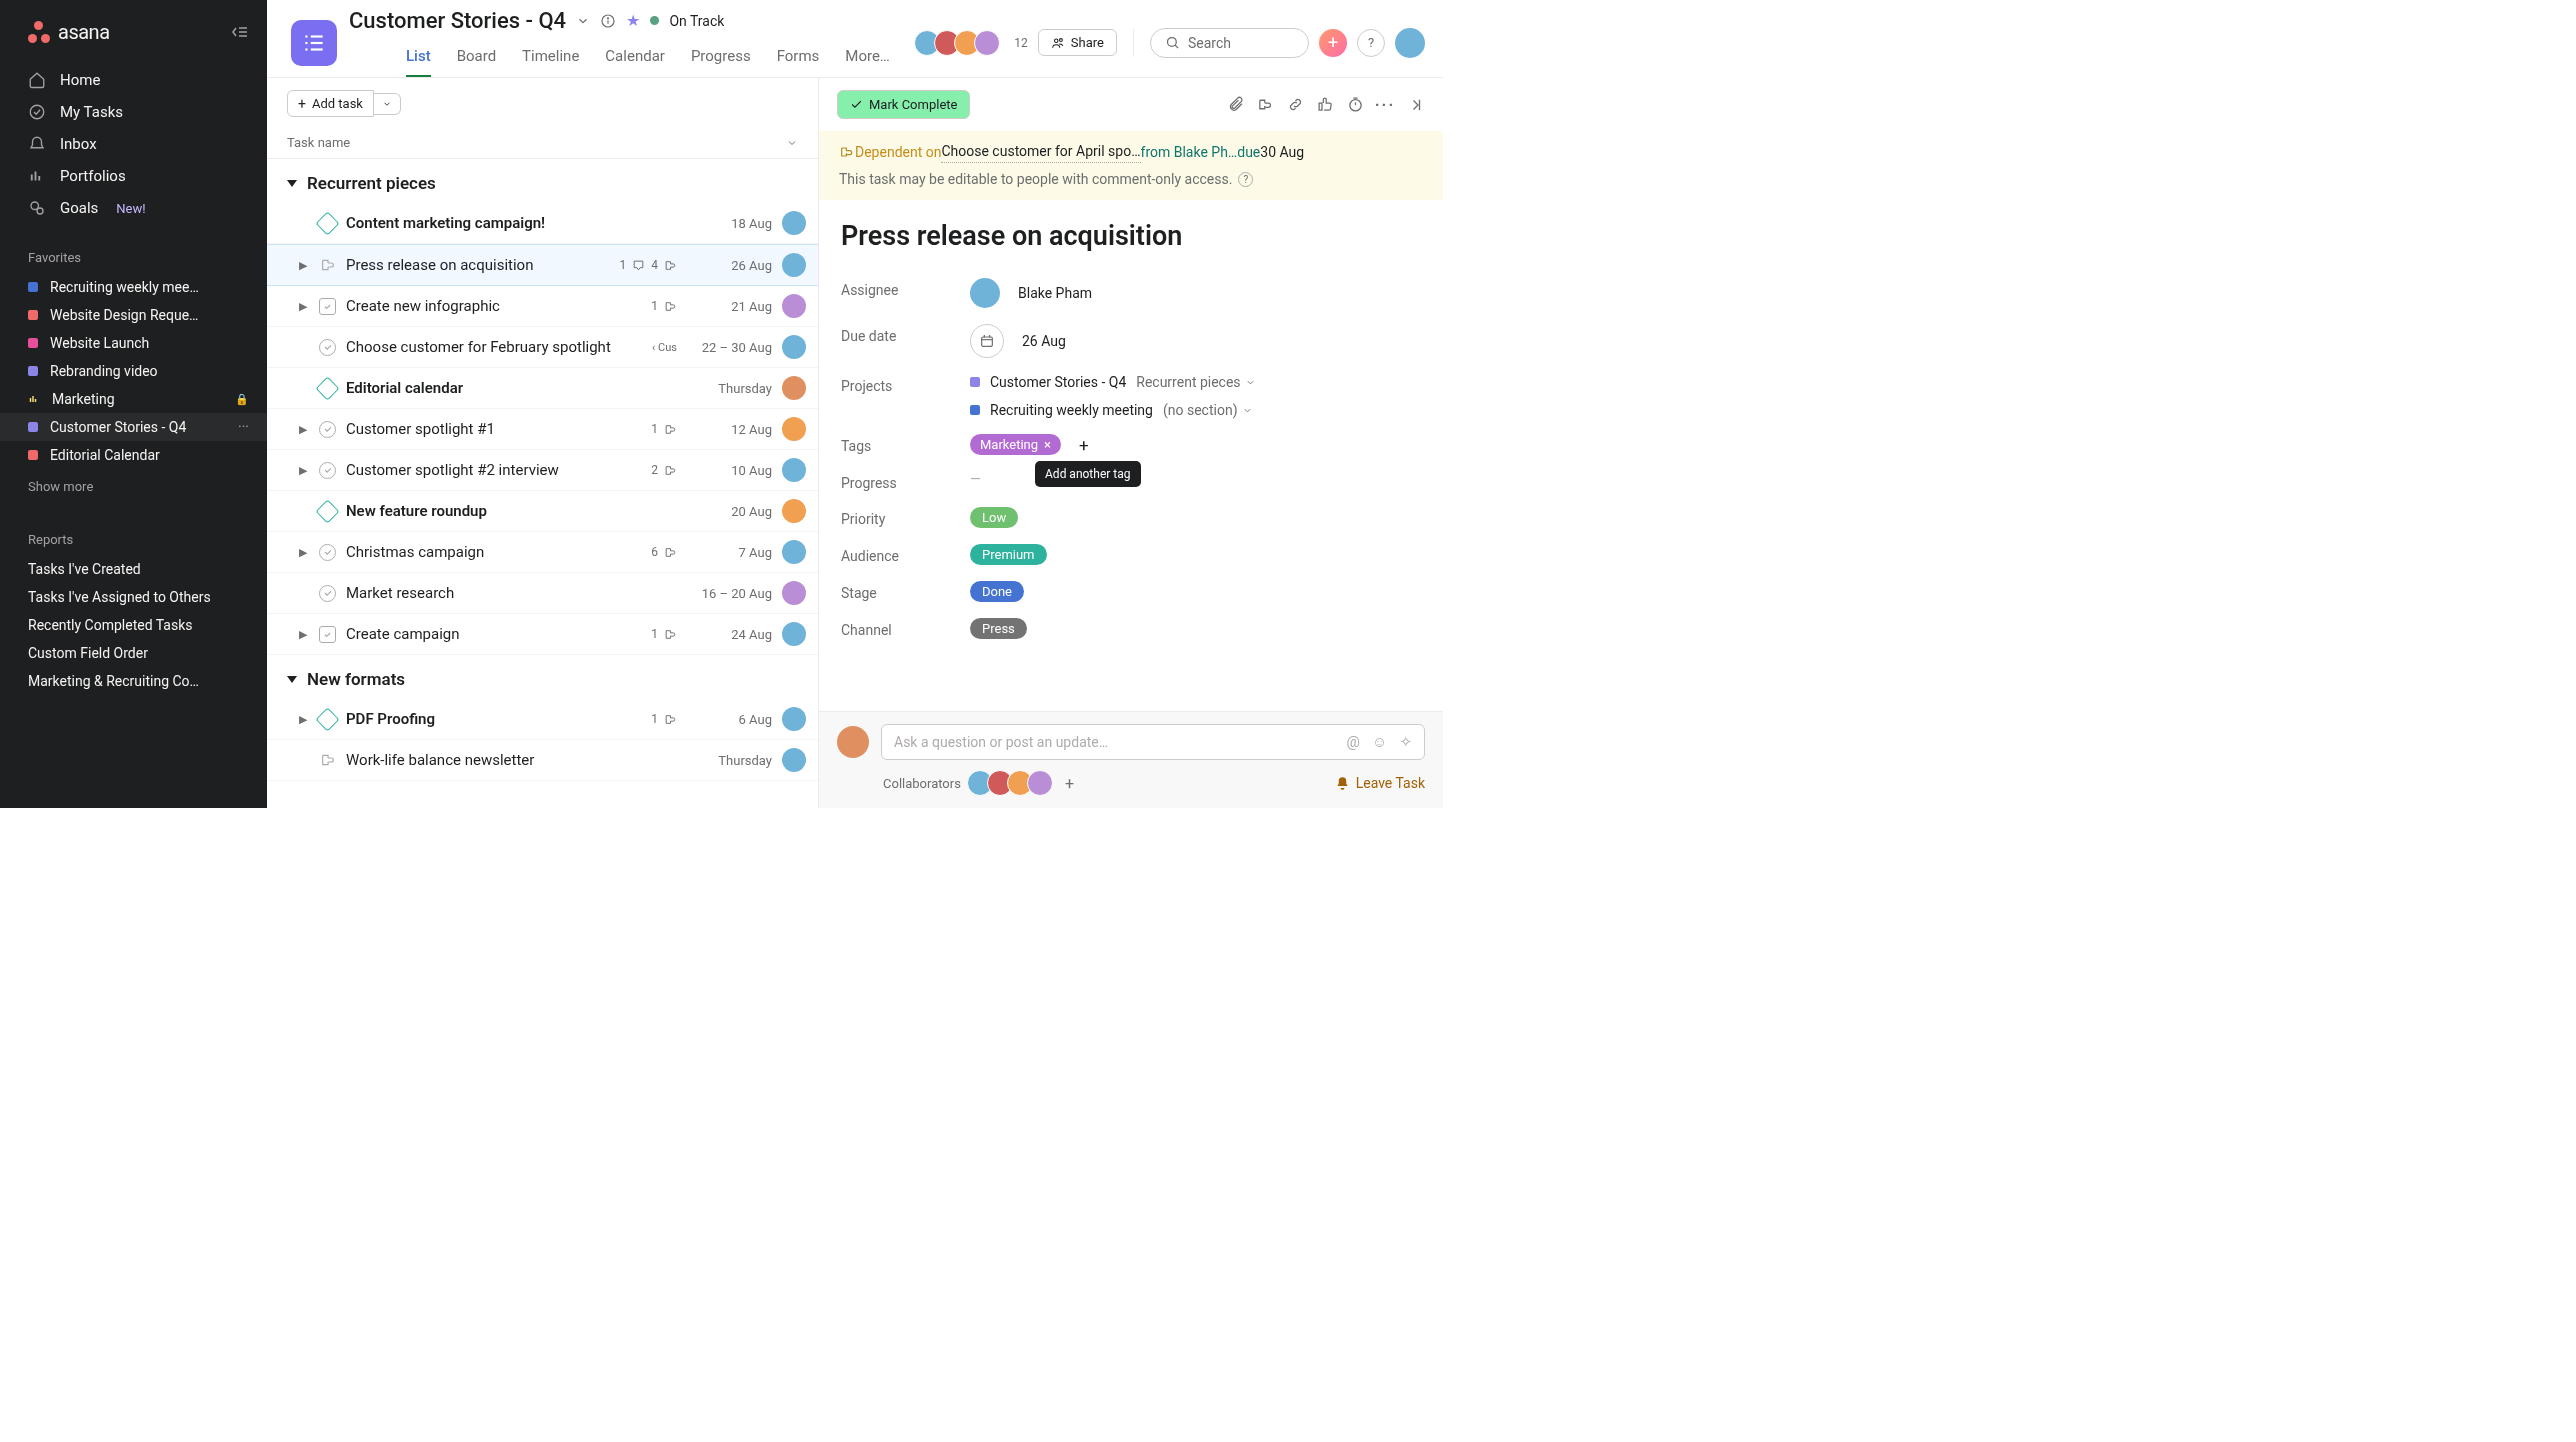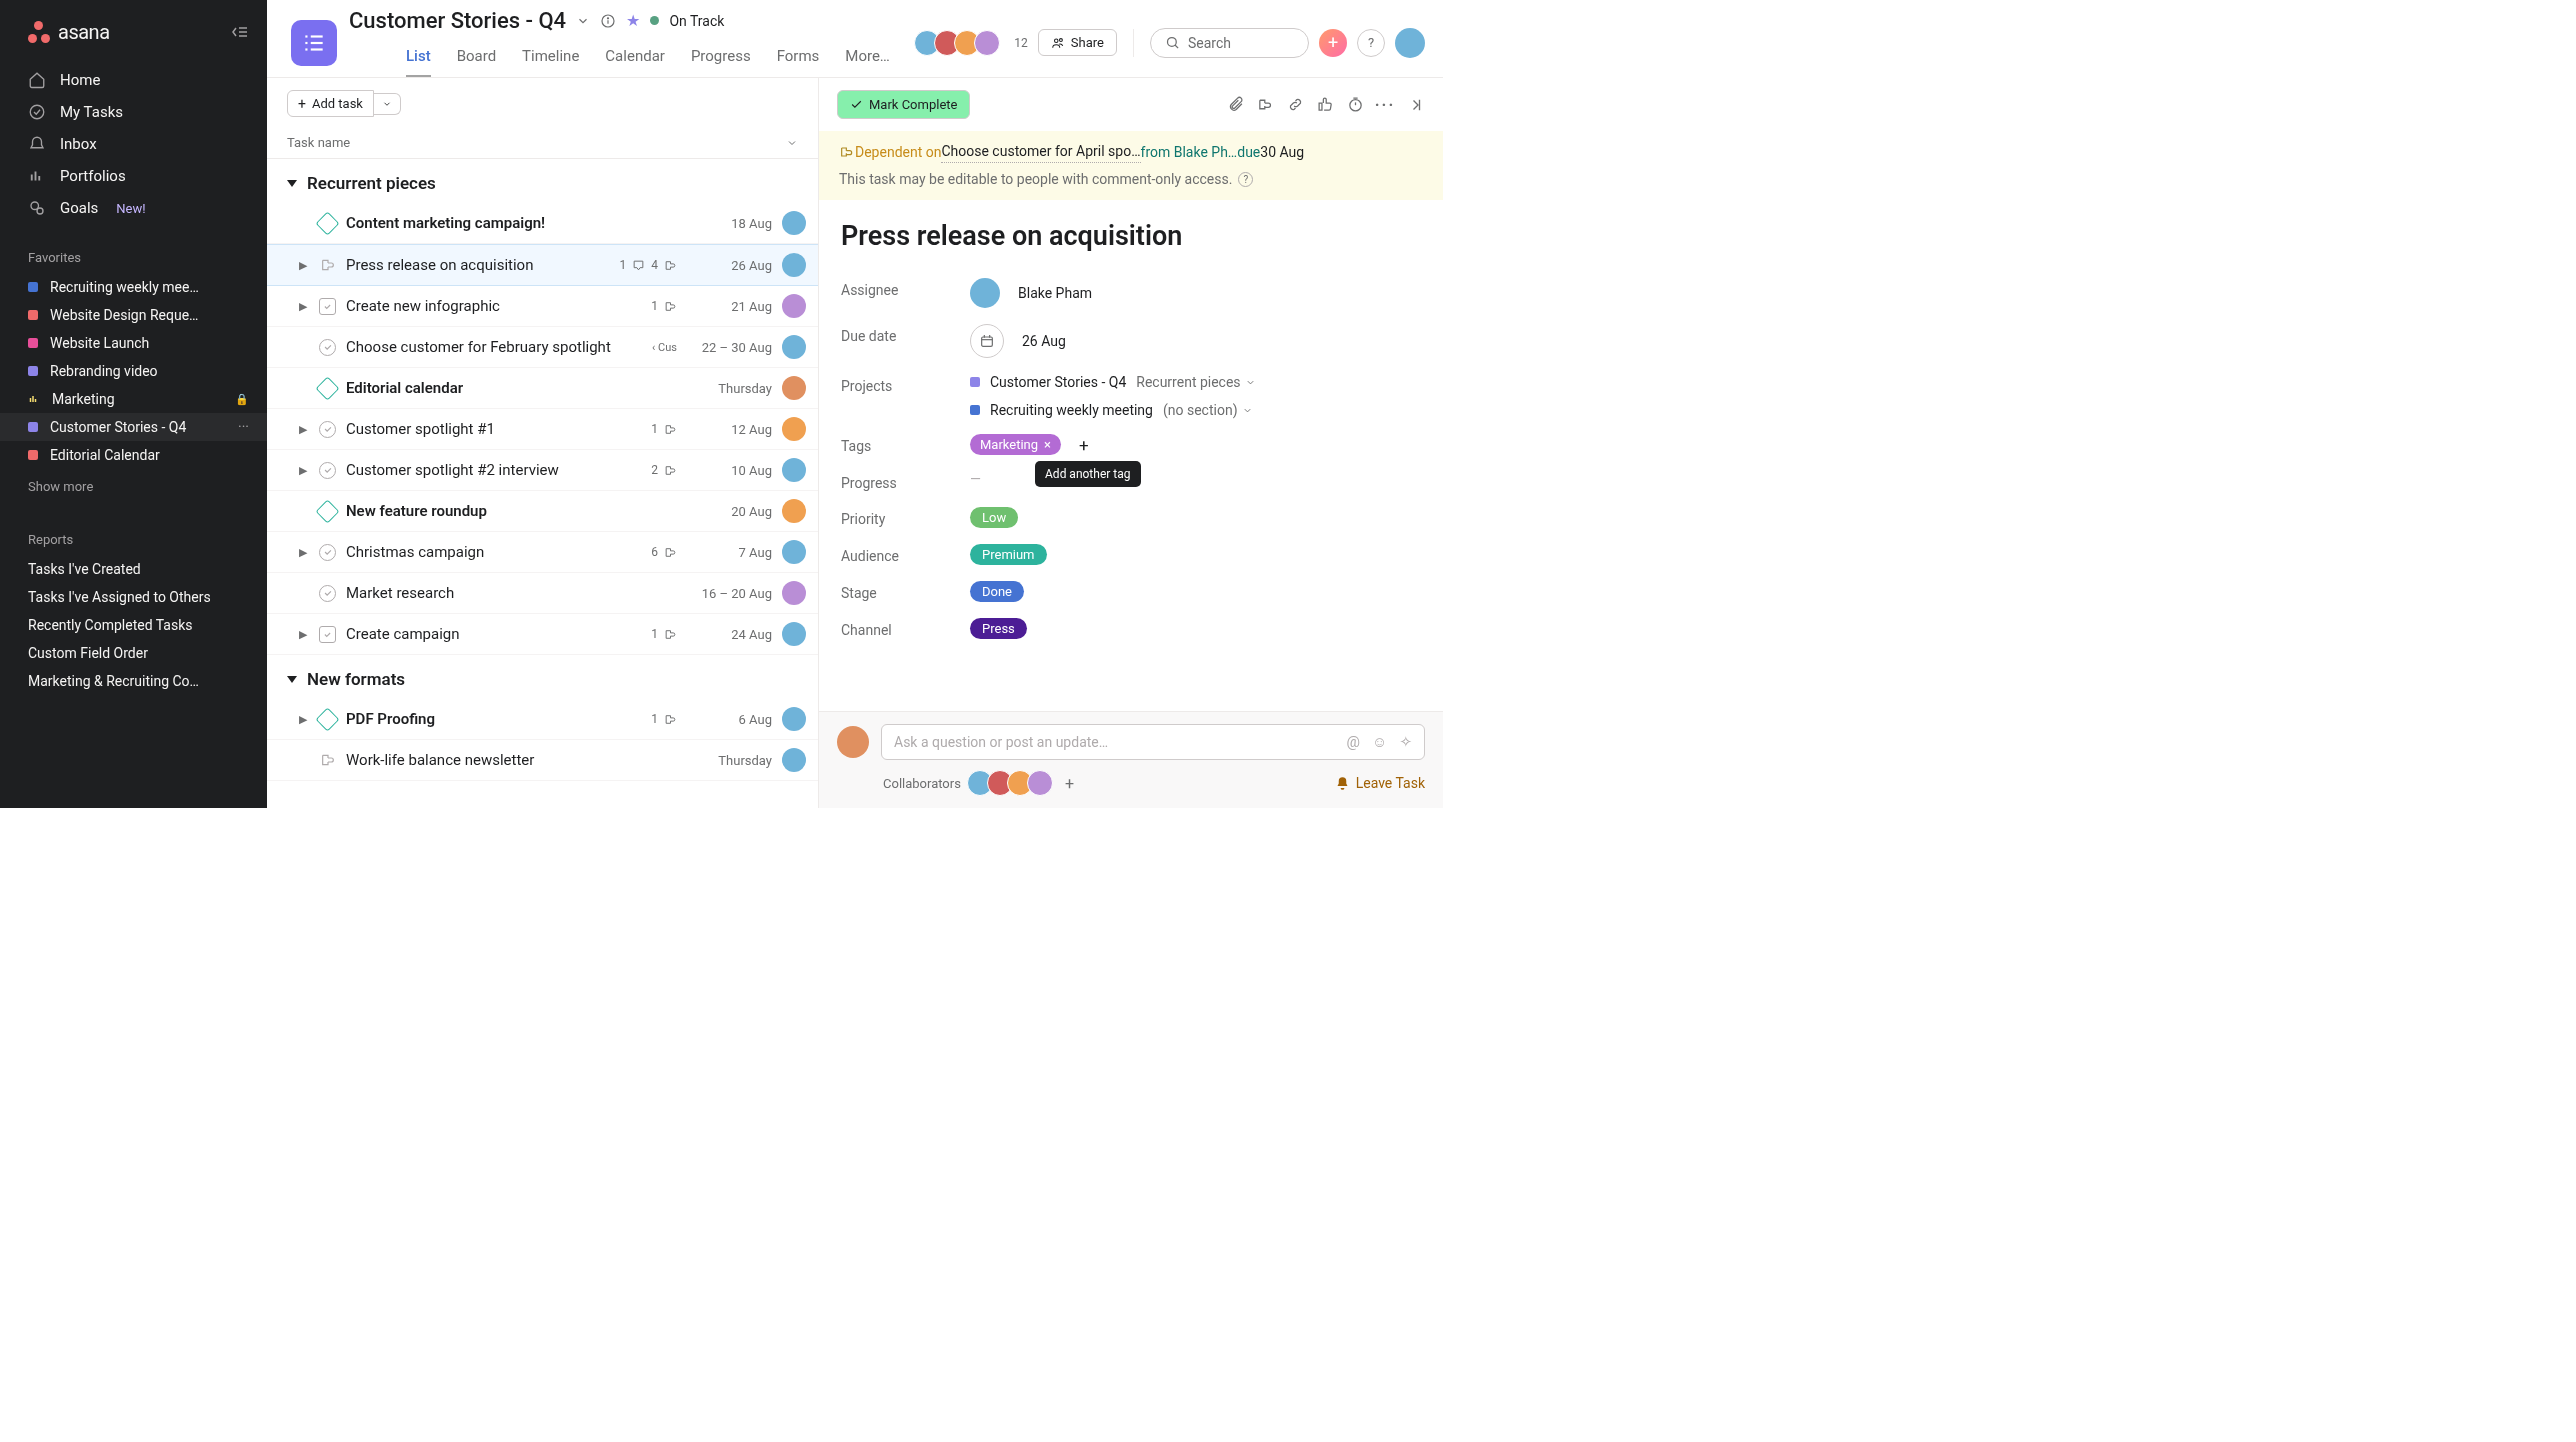--- a/index.html
+++ b/index.html
@@ -45,21 +45,21 @@
 .avatars { display: flex; align-items: center; }
 .av { width: 26px; height: 26px; border-radius: 50%; margin-left: -6px; border: 1.5px solid #fff; display:flex; align-items:center; justify-content:center; font-size:11px; color:#fff; flex-shrink:0; }
 .av-count { font-size: 12px; color: #6d6e6f; margin-left: 4px; }
 .share-btn { display: flex; align-items: center; gap: 6px; border: 1px solid #cfcbcb; border-radius: 6px; padding: 5px 12px; font-size: 13px; cursor: pointer; background: #fff; }
 .search-box { display: flex; align-items: center; gap: 8px; border: 1px solid #cfcbcb; border-radius: 18px; padding: 6px 14px; width: 159px; font-size: 14px; color: #6d6e6f; }
 .plus-circ { width: 28px; height: 28px; border-radius: 50%; background: linear-gradient(135deg,#ff9a6c,#ff6ca6); display:flex; align-items:center; justify-content:center; color:#fff; font-size:18px; }
 .help-circ { width: 28px; height: 28px; border-radius: 50%; border:1px solid #cfcbcb; display:flex; align-items:center; justify-content:center; font-size:13px; color:#6d6e6f; }
 .me-av { width: 30px; height: 30px; border-radius: 50%; background:#6fb3d9; }
 .tabs { display: flex; gap: 26px; font-size: 15px; color: #6d6e6f; margin-top: 8px; padding-left: 57px; }
 .tab { padding: 6px 0 10px 0; cursor:pointer; }
-.tab.active { color: #4573d2; border-bottom: 2px solid #a3a3a3; font-weight: 500; }
+.tab.active { color: #4573d2; border-bottom: 2px solid #15803d; font-weight: 500; }
 
 .body-split { flex: 1; display: flex; min-height: 0; }
 .list-pane { flex: 1; min-width: 0; border-right: 1px solid #edeae9; display: flex; flex-direction: column; }
 .list-toolbar { padding: 12px 20px; display: flex; align-items: center; }
 .add-task-btn { display:flex; align-items:center; gap:6px; border:1px solid #cfcbcb; border-radius:6px 0 0 6px; padding:5px 10px; font-size:13px; background:#fff; cursor:pointer; }
 .add-task-caret { border:1px solid #cfcbcb; border-left:none; border-radius:0 6px 6px 0; padding:5px 8px; font-size:11px; cursor:pointer; background:#fff; }
 .col-hdr { padding: 6px 20px 8px 20px; display:flex; align-items:center; font-size:13px; color:#6d6e6f; border-bottom:1px solid #edeae9; }
 .col-hdr .caret-down { margin-left:auto; }
 .list-scroll { flex:1; overflow-y:auto; }
 .section-h { display:flex; align-items:center; gap:10px; padding: 14px 20px 10px 20px; font-size:17px; font-weight:600; color:#1e1f21; cursor:pointer; }
@@ -640,21 +640,21 @@
         </div>
         <div class="field-row">
           <div class="field-label">Stage</div>
           <div class="field-val">
               <span class="pill" style="background:#4573d2">Done</span>
             </div>
         </div>
         <div class="field-row">
           <div class="field-label">Channel</div>
           <div class="field-val">
-              <span class="pill" style="background:#4c1d95">Press</span>
+              <span class="pill" style="background:#737373">Press</span>
             </div>
         </div>
       </div>
 
       <div class="dp-footer">
         <div class="comment-row">
           <div class="av" style="width:32px;height:32px;margin:0;border:none;background:#e09060"></div>
           <div class="comment-box">
             <span style="flex:1">Ask a question or post an update…</span>
             <span class="cb-ic">

